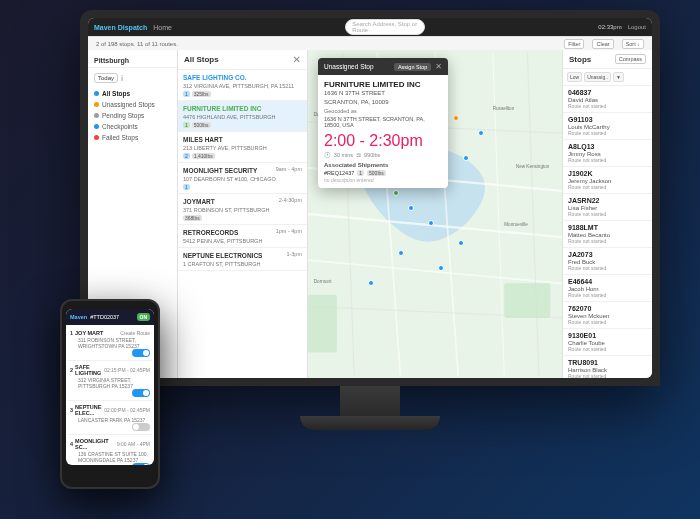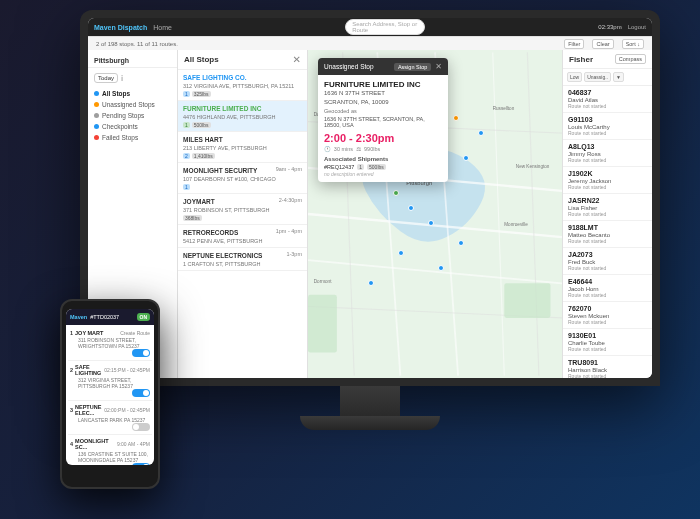--- a/index.html
+++ b/index.html
@@ -353,22 +353,22 @@
       margin-bottom: 2px;
     }
 
     .popup-geocoded-address {
       font-size: 5.5px;
       color: #555;
       margin-bottom: 4px;
     }
 
     .popup-time {
-      font-size: 11px;
-      font-weight: bold;
+      font-size: 16px;
+      font-weight: normal;
       color: #e91e63;
       margin-bottom: 2px;
     }
 
     .popup-time-detail {
       font-size: 5.5px;
       color: #888;
       margin-bottom: 4px;
       display: flex;
       align-items: center;
@@ -838,21 +838,21 @@
                       <span class="badge">500lbs</span>
                     </div>
                     <div class="popup-shipment-no-desc">no description entered</div>
                   </div>
                 </div>
               </div>
             </div>
 
             <div class="routes-panel">
               <div class="routes-header">
-                <span class="routes-title">Fisher</span>
+                <span class="routes-title">Stops</span>
                 <button class="compass-btn">Compass</button>
               </div>
               <div class="routes-filters">
                 <button class="filter-btn">Low</button>
                 <button class="filter-btn">Unassig..</button>
                 <button class="filter-btn">▼</button>
               </div>
               <div class="routes-list">
 
                 <div class="route-item">

